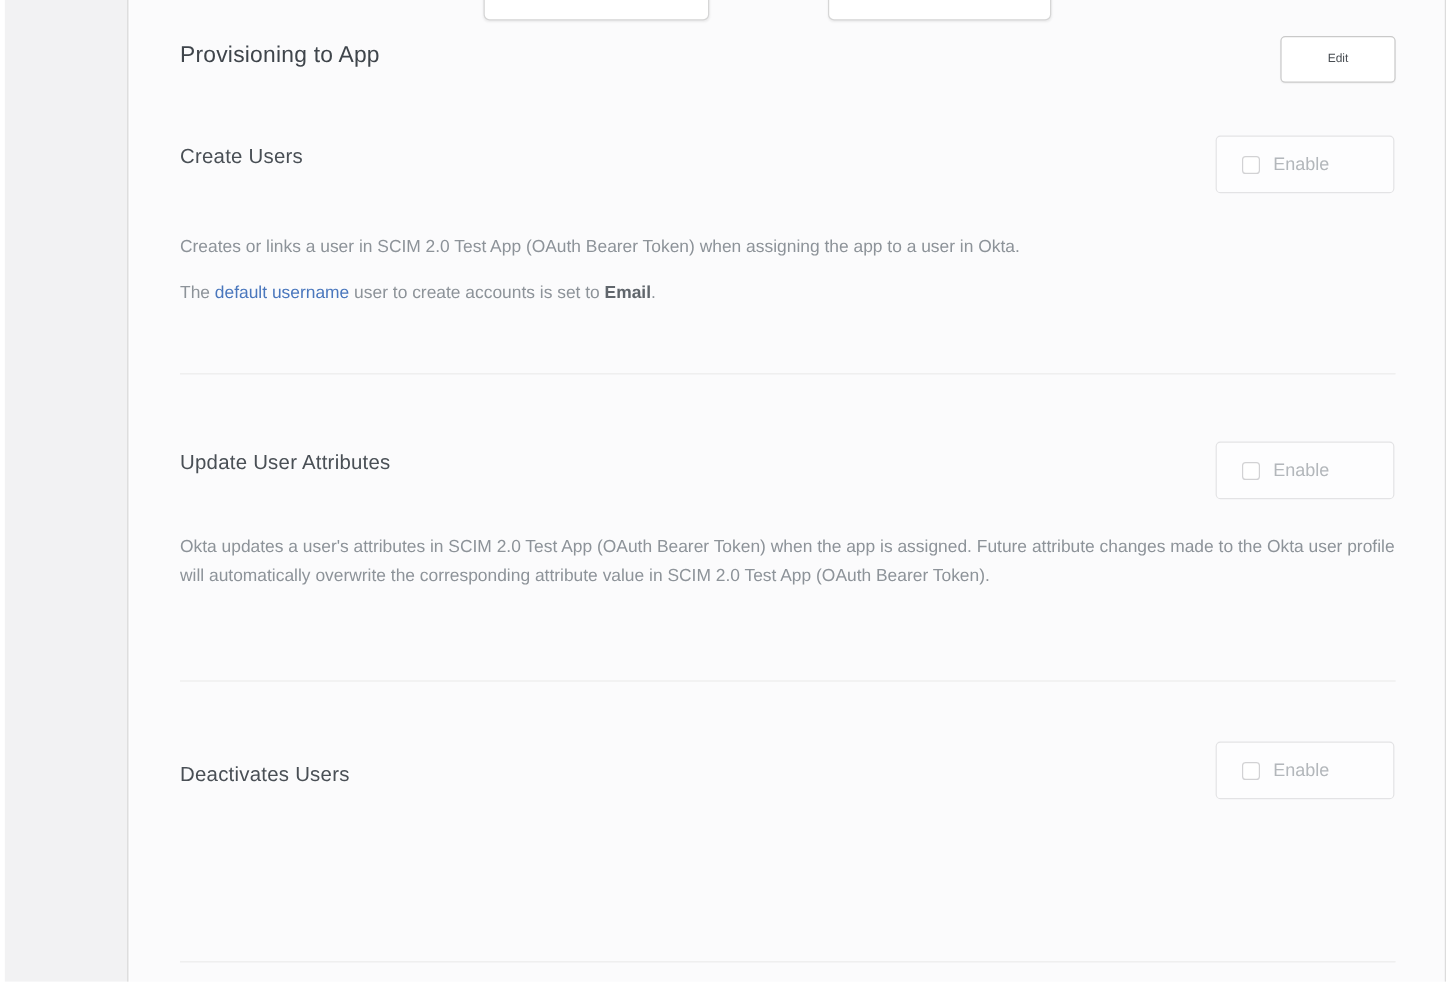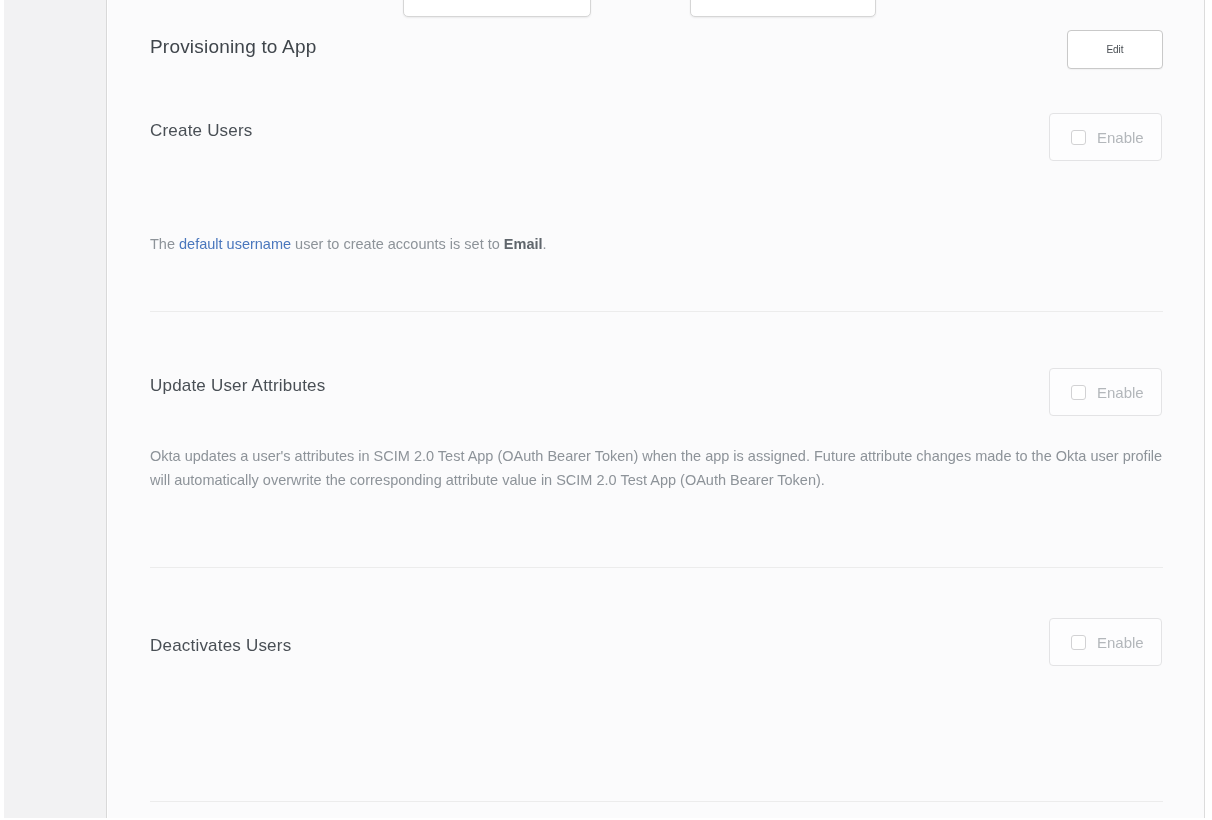--- a/index.html
+++ b/index.html
@@ -23,21 +23,21 @@
                   font-weight:400; color:#3f454b; letter-spacing:0.2px; }
 
   .edit-btn { position:absolute; right:41px; top:30px; width:96px; height:39px;
               background:#ffffff; border:1px solid #c9c9c9; border-radius:4px;
               font-size:10px; color:#484d52; font-family:"Liberation Sans",sans-serif;
               box-shadow:0 1px 1px rgba(0,0,0,0.04); cursor:pointer; }
 
   .section-title { position:absolute; left:42px; font-size:17px; font-weight:400;
                    color:#494f55; letter-spacing:0.2px; }
 
-  .enable-btn { position:absolute; right:42px; width:113px; height:48px;
+  .enable-btn { position:absolute; right:42px; width:149px; height:48px;
                 background:#fdfdfe; border:1px solid #e3e3e5; border-radius:4px;
                 display:flex; align-items:center; padding-left:21px; cursor:default; }
   .enable-checkbox { width:15px; height:15px; background:#ffffff;
                      border:1px solid #d2d2d4; border-radius:3px; flex:0 0 auto; }
   .enable-label { margin-left:11px; font-size:15px; color:#b3b7bb; }
 
   .desc { position:absolute; left:42px; width:1016px; font-size:14.5px;
           line-height:24px; color:#8d9399; }
   .desc a, .inline-link { color:#4a77bd; text-decoration:none; cursor:pointer; }
   .bold-val { font-weight:bold; color:#60666c; }
@@ -74,20 +74,21 @@
     <div class="cut-field cut-field-2"></div>
 
     <h1 class="page-heading">Provisioning to App</h1>
     <button class="edit-btn">Edit</button>
 
     <h2 class="section-title" id="sec1-title">Create Users</h2>
     <div class="enable-btn" id="sec1-enable">
       <span class="enable-checkbox"></span>
       <span class="enable-label">Enable</span>
     </div>
+    <p class="desc" id="sec1-desc">Creates or links a user in SCIM 2.0 Test App (OAuth Bearer Token) when assigning the app to a user in Okta.</p>
     <p class="desc" id="sec1-note">
       <span>The </span><span class="inline-link">default username</span><span> user to create accounts is set to </span><span class="bold-val">Email</span><span>.</span>
     </p>
     <div class="divider" id="divider-1"></div>
 
     <h2 class="section-title" id="sec2-title">Update User Attributes</h2>
     <div class="enable-btn" id="sec2-enable">
       <span class="enable-checkbox"></span>
       <span class="enable-label">Enable</span>
     </div>

